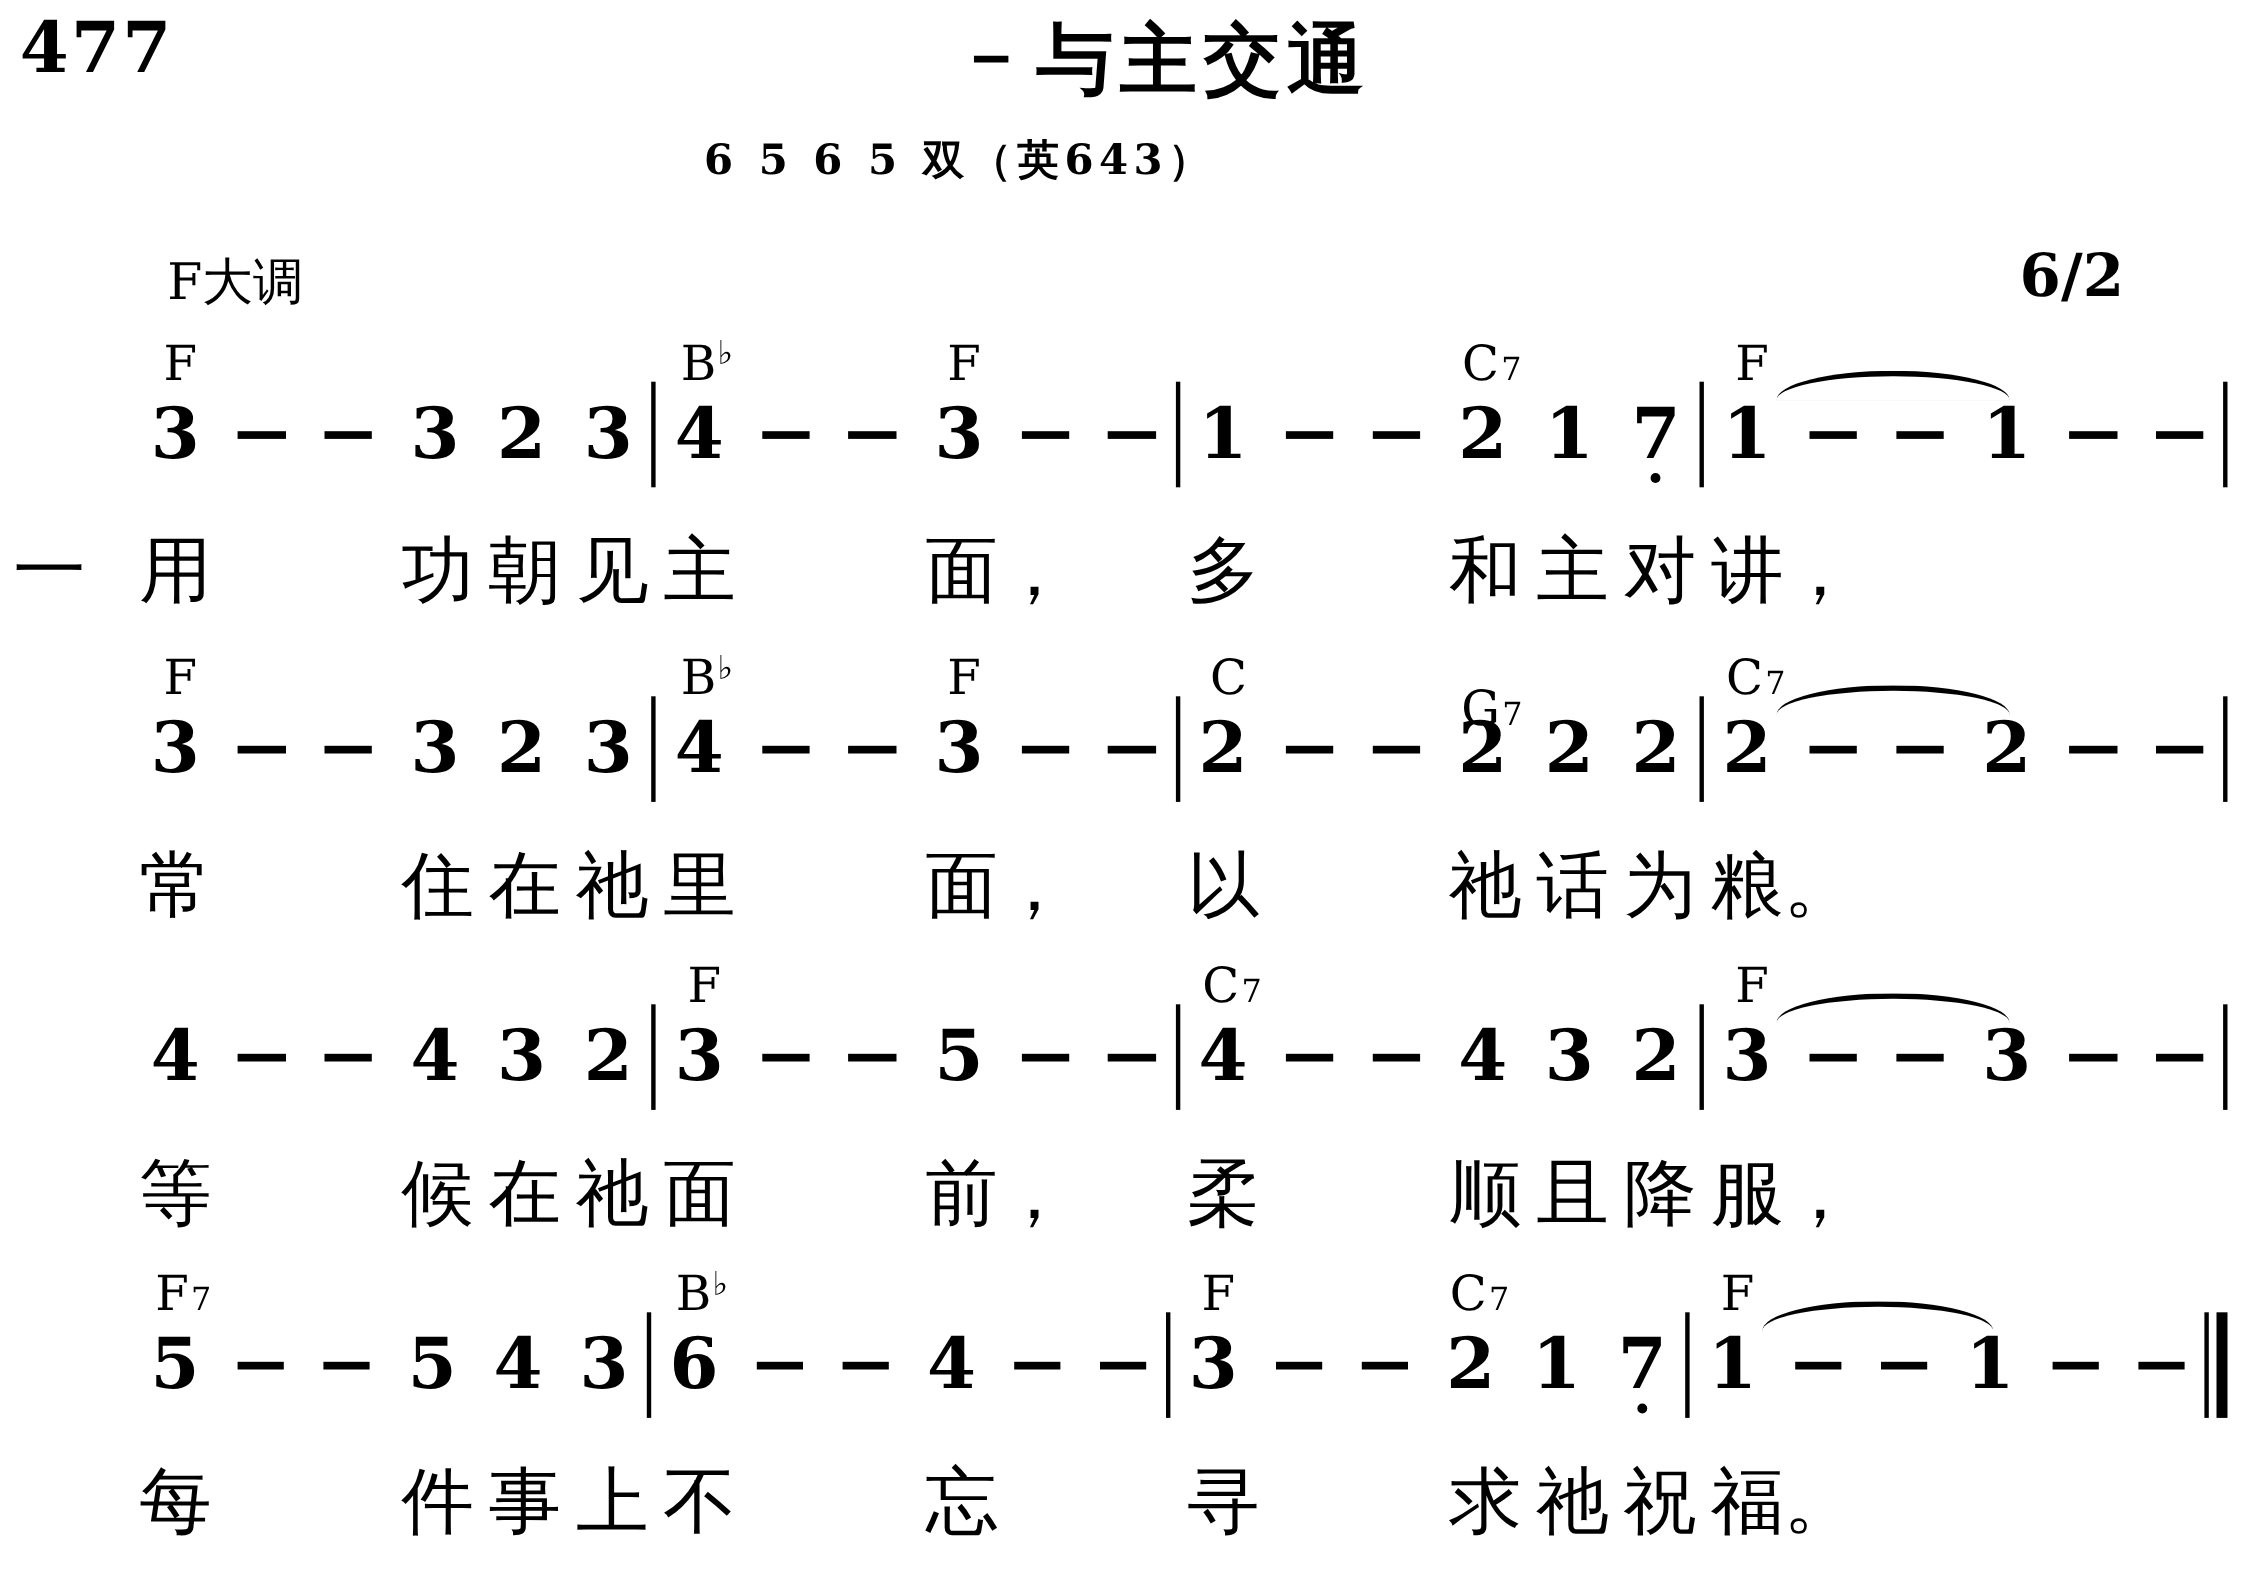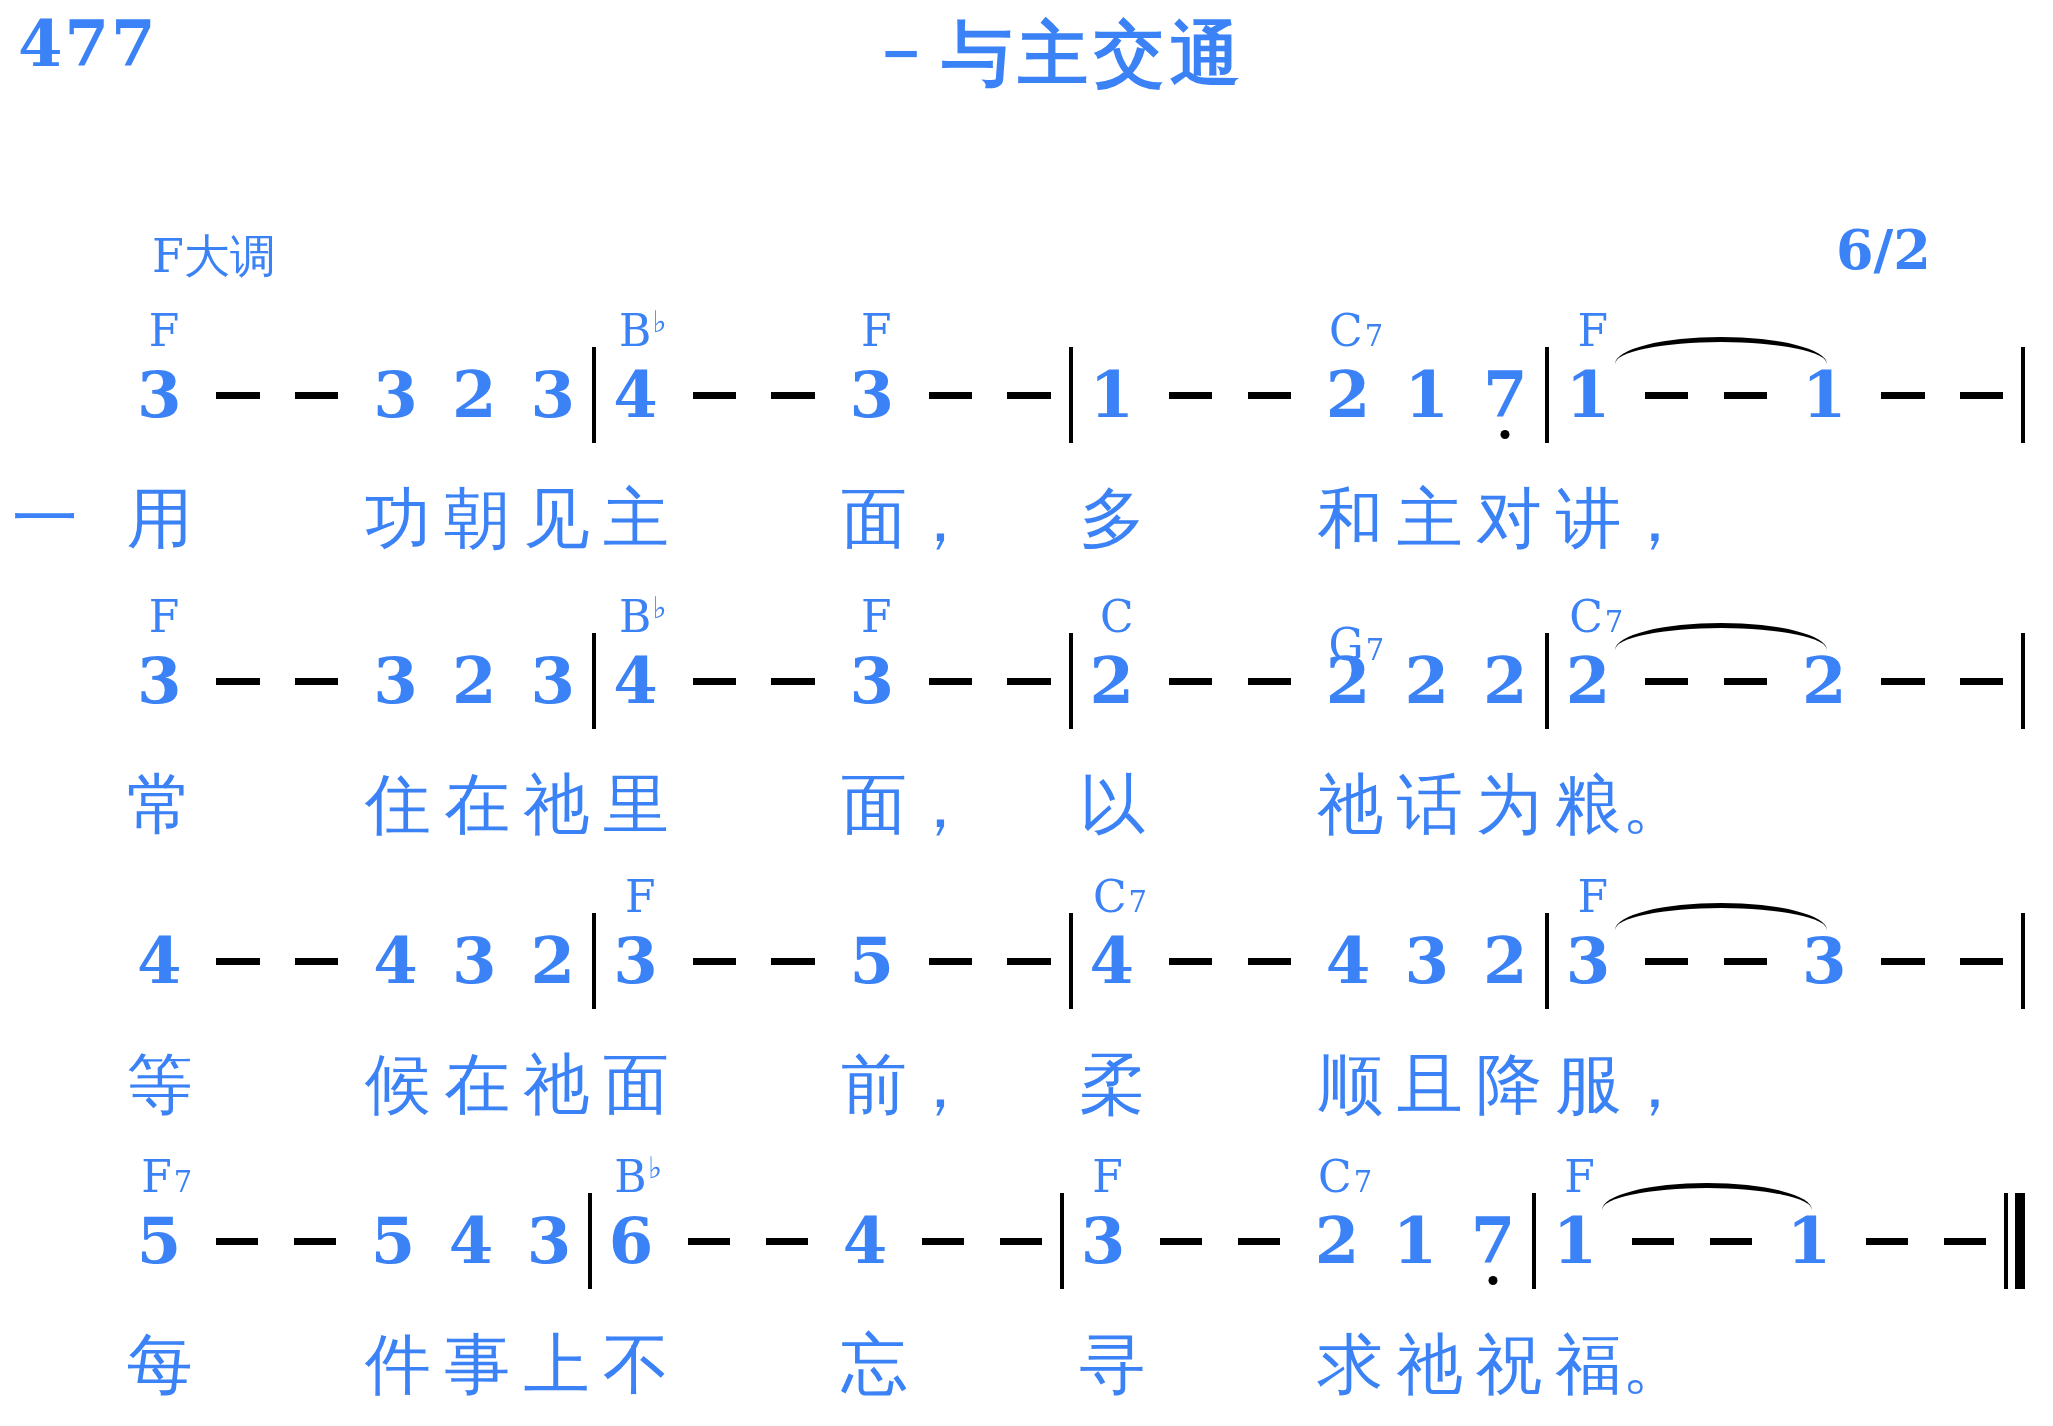--- a/index.html
+++ b/index.html
@@ -1,17 +1,17 @@
 <!DOCTYPE html>
 <html><head>
 <meta charset="utf-8">
 <style>
   *{margin:0;padding:0;box-sizing:border-box}
   html,body{background:#ffffff}
-  .page{position:relative;width:2053px;height:1426px;background:#ffffff;color:#3b82f6;
+  .page{position:relative;width:2053px;height:1426px;background:#ffffff;color:#000000;
         font-family:"DejaVu Serif","Liberation Serif",serif;overflow:hidden}
 
   .hymn-number{position:absolute;left:18px;top:6px;font-size:64px;font-weight:bold;letter-spacing:2px}
 
   .title-row{position:absolute;left:850px;top:8px;display:flex;align-items:center;font-weight:bold}
   .title-main{font-size:84px;white-space:pre}
   .title-dash{font-size:66px;margin:0 8px 0 18px;position:relative;top:-4px}
   .title-sub{font-size:70px;letter-spacing:6px;white-space:pre}
 
   .meter{position:absolute;left:640px;top:120px;font-size:38px;font-weight:bold;letter-spacing:5px;white-space:pre}
@@ -40,20 +40,21 @@
 </style>
 </head>
 <body>
 
 <div class="page">
   <div class="hymn-number">477</div>
   <div class="title-row">
     <span class="title-dash">－</span>
     <span class="title-sub">与主交通</span>
   </div>
+  <div class="meter">6 5 6 5 双（英643）</div>
   <div class="key">F大调</div>
   <div class="timesig">6/2</div>
   <div id="systems">
       <div class="system" style="top: 306px;">
         <div class="staff">
           <div class="measure">
             <span class="chord" style="left: 8.33333%;">F</span>
             <div class="slot">
               <span class="note">3</span>
             </div>

